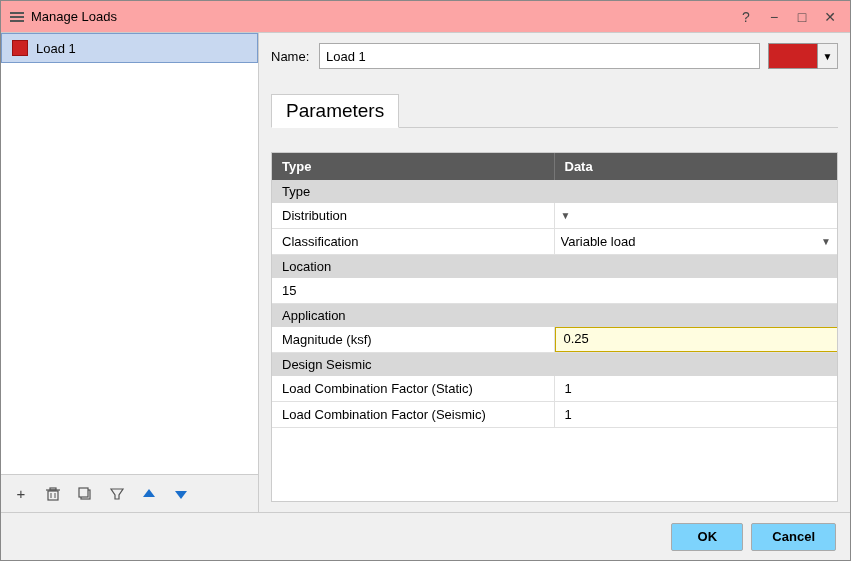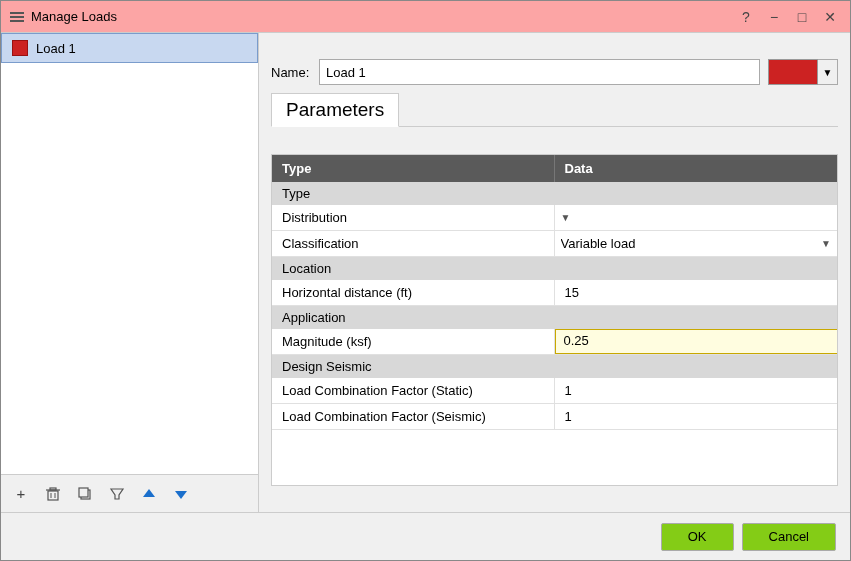--- a/index.html
+++ b/index.html
@@ -117,22 +117,22 @@
       justify-content: center;
       font-size: 15px;
       color: #444;
       border-radius: 2px;
     }
     .toolbar-btn.blue { color: #1a6fcc; }
     .right-panel {
       flex: 1;
       display: flex;
       flex-direction: column;
-      padding: 26px 12px;
-      gap: 7px;
+      padding: 10px 12px;
+      gap: 24px;
     }
     .name-row {
       display: flex;
       align-items: center;
       gap: 8px;
     }
     .name-label {
       font-size: 13px;
       color: #000;
       min-width: 40px;
@@ -184,21 +184,20 @@
       border-bottom: 1px solid #fff;
       z-index: 1;
       position: relative;
       top: 1px;
     }
     .params-table {
       border: 1px solid #ccc;
       background: #fff;
       flex: 1;
       overflow: auto;
-      margin-top: 20px;
     }
     .table-header {
       display: grid;
       grid-template-columns: 1fr 1fr;
       background: #5a5a5a;
       color: #fff;
     }
     .table-header-cell {
       padding: 6px 10px;
       font-size: 13px;
@@ -257,27 +256,28 @@
       border-top: 1px solid #ccc;
       display: flex;
       align-items: center;
       justify-content: flex-end;
       padding: 0 14px;
       gap: 8px;
     }
     .action-btn {
       min-width: 72px;
       height: 28px;
-      background: #84cc16;
+      background: #7dd3fc;
       border: 1px solid #aaa;
       cursor: pointer;
       font-size: 13px;
       color: #000;
-      padding: 0 26px;
+      padding: 0 20px;
       border-radius: 2px;
+      font-weight: bold;
     }
   </style>
 </head>
 <body>
 
 <div class="window">
 
   <div class="title-bar">
     <div class="title-bar-left">
       <svg class="title-bar-icon" viewBox="0 0 16 16">
@@ -382,21 +382,20 @@
               <option>Live load</option>
             </select>
             <span class="dropdown-indicator">▼</span>
           </div>
         </div>
 
         <div class="section-row">
           <span>Location</span>
         </div>
         <div class="data-row">
-          <div class="data-cell">Horizontal distance (ft)</div>
           <div class="data-cell value">15</div>
         </div>
 
         <div class="section-row">
           <span>Application</span>
         </div>
         <div class="data-row">
           <div class="data-cell">Magnitude (ksf)</div>
           <div class="data-cell value editable-cell">0.25</div>
         </div>

